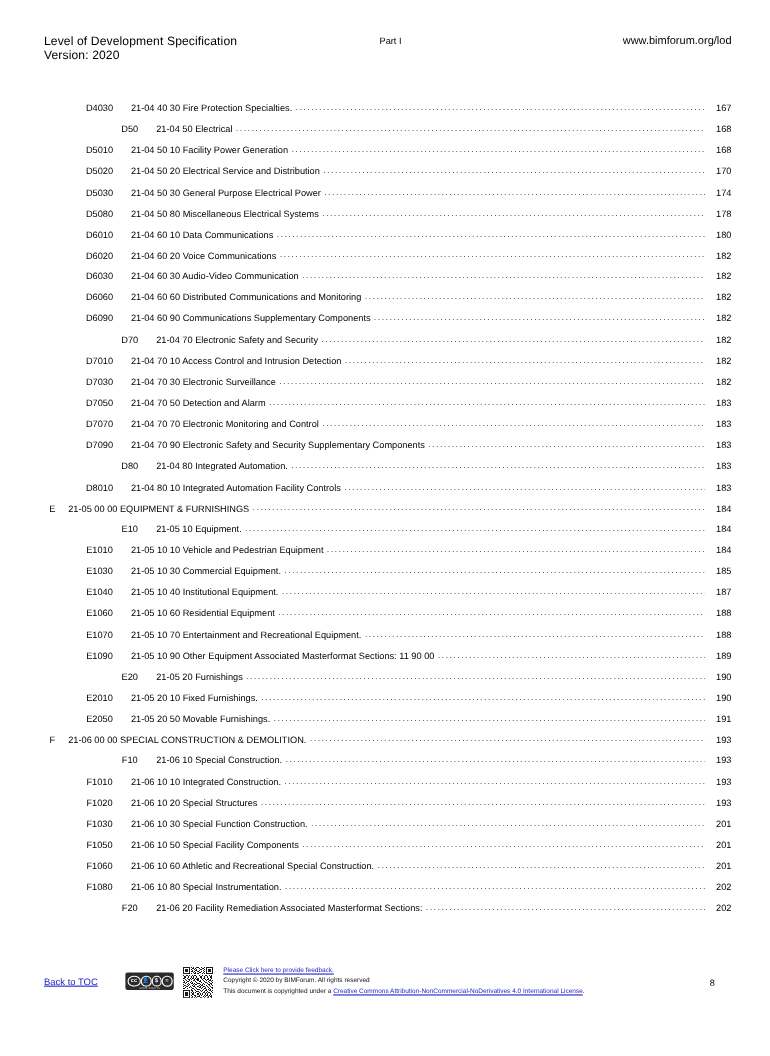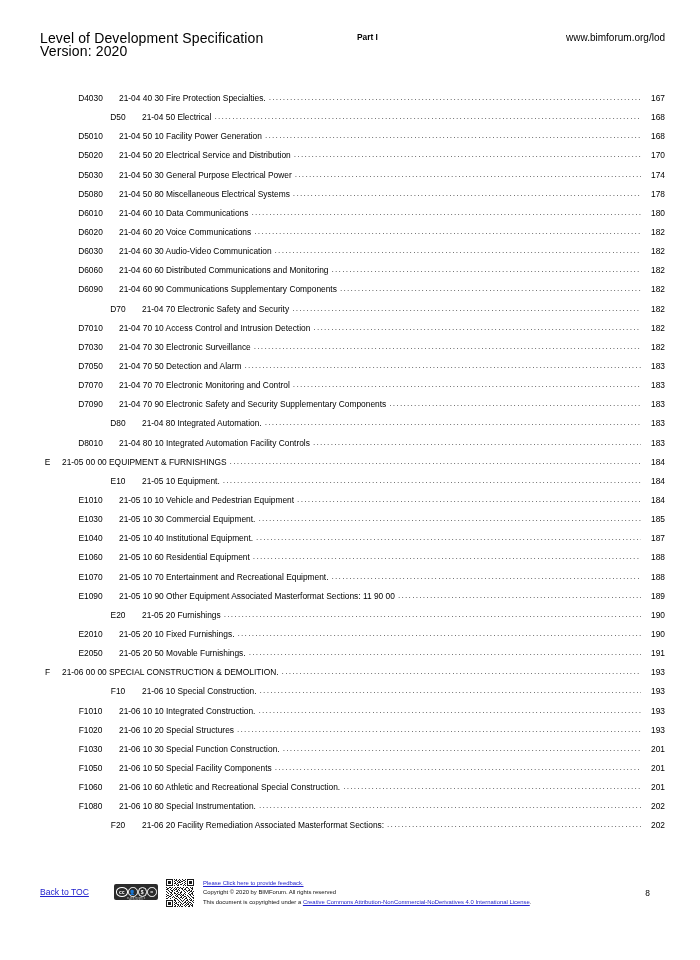--- a/index.html
+++ b/index.html
@@ -21,33 +21,32 @@
     position: absolute;
     left: 40px;
     top: 32px;
     width: 625px;
     height: 30px;
   }
   .hdr-left {
     position: absolute;
     left: 0;
     top: 0;
-    font-size: 14px;
+    font-size: 11px;
     line-height: 12.5px;
     white-space: nowrap;
   }
   .hdr-left div { letter-spacing: .01em; }
   .hdr-center {
     position: absolute;
     left: 305px;
     top: 0;
     font-size: 8.4px;
-    font-weight: bold;
+    font-weight: normal;
     white-space: nowrap;
-    margin-left: 12px;
   }
   .hdr-right {
     position: absolute;
     right: 0;
     top: 0;
     font-size: 10px;
     white-space: nowrap;
   }
 
   

